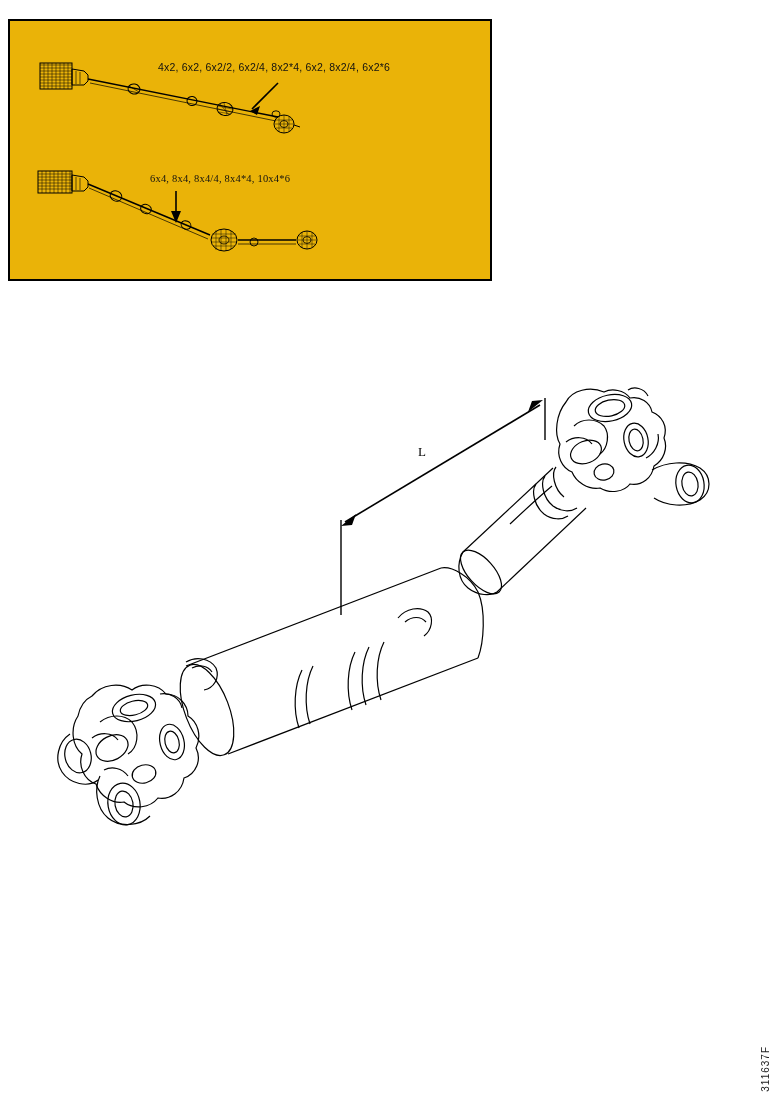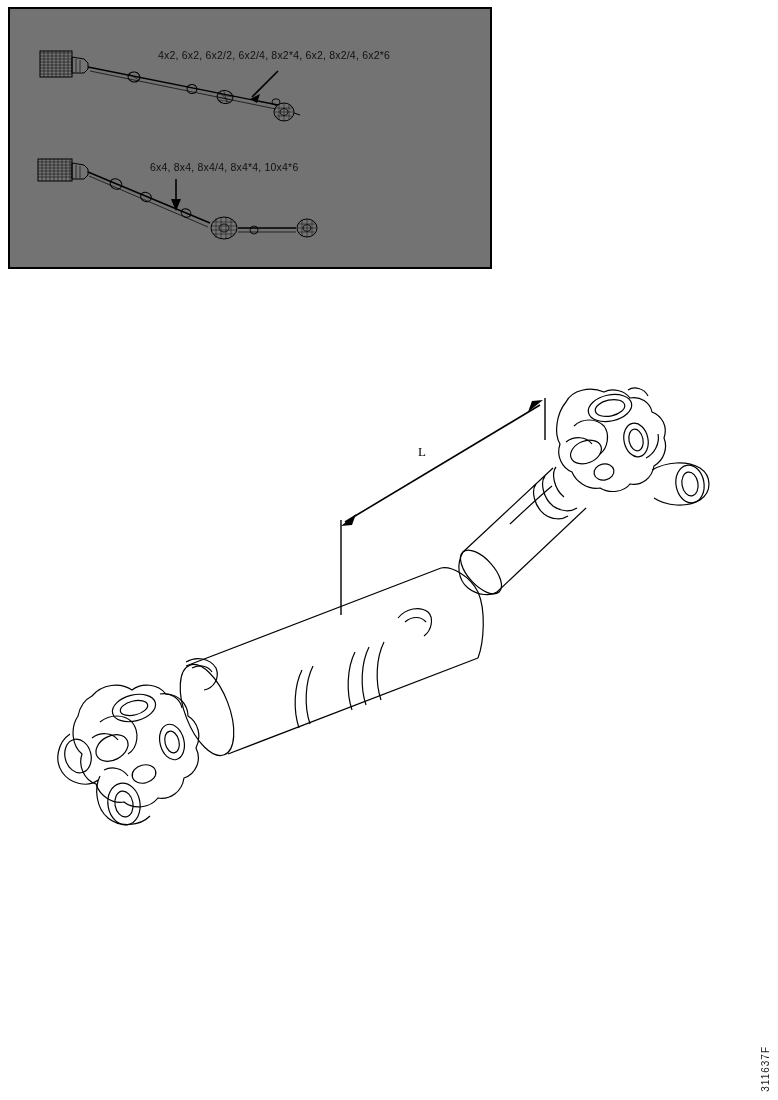--- a/index.html
+++ b/index.html
@@ -13,38 +13,38 @@
     position: relative;
     font-family: "Liberation Sans", sans-serif;
     color: #000000;
     overflow: hidden;
   }
 
   
   .inset-box {
     position: absolute;
     left: 8px;
-    top: 7px;
+    top: 19px;
     width: 484px;
     height: 262px;
     border: 2px solid #000000;
     box-sizing: border-box;
-    background: #737373;
+    background: #eab308;
   }
 
   .schematic-label {
     position: absolute;
     font-size: 10.5px;
     letter-spacing: 0.2px;
     white-space: nowrap;
     color: #111111;
     font-family: "Liberation Sans", sans-serif;
   }
   .label-top  { left: 148px; top: 40px; }
-  .label-bot  { left: 140px; top: 152px; }
+  .label-bot  { left: 140px; top: 152px; font-family: Liberation Serif, serif; }
 
   .schematic-svg {
     position: absolute;
     left: 0;
     top: 0;
     width: 484px;
     height: 262px;
   }
 
   

